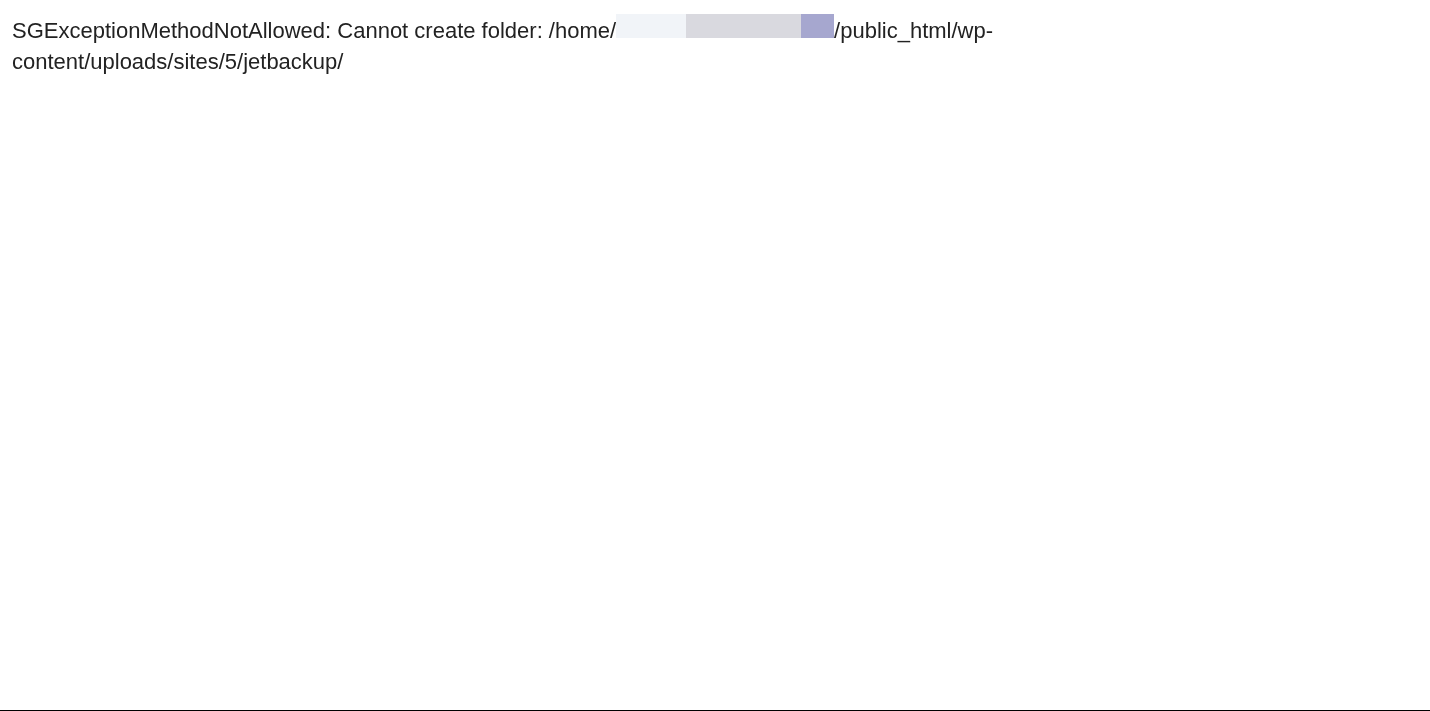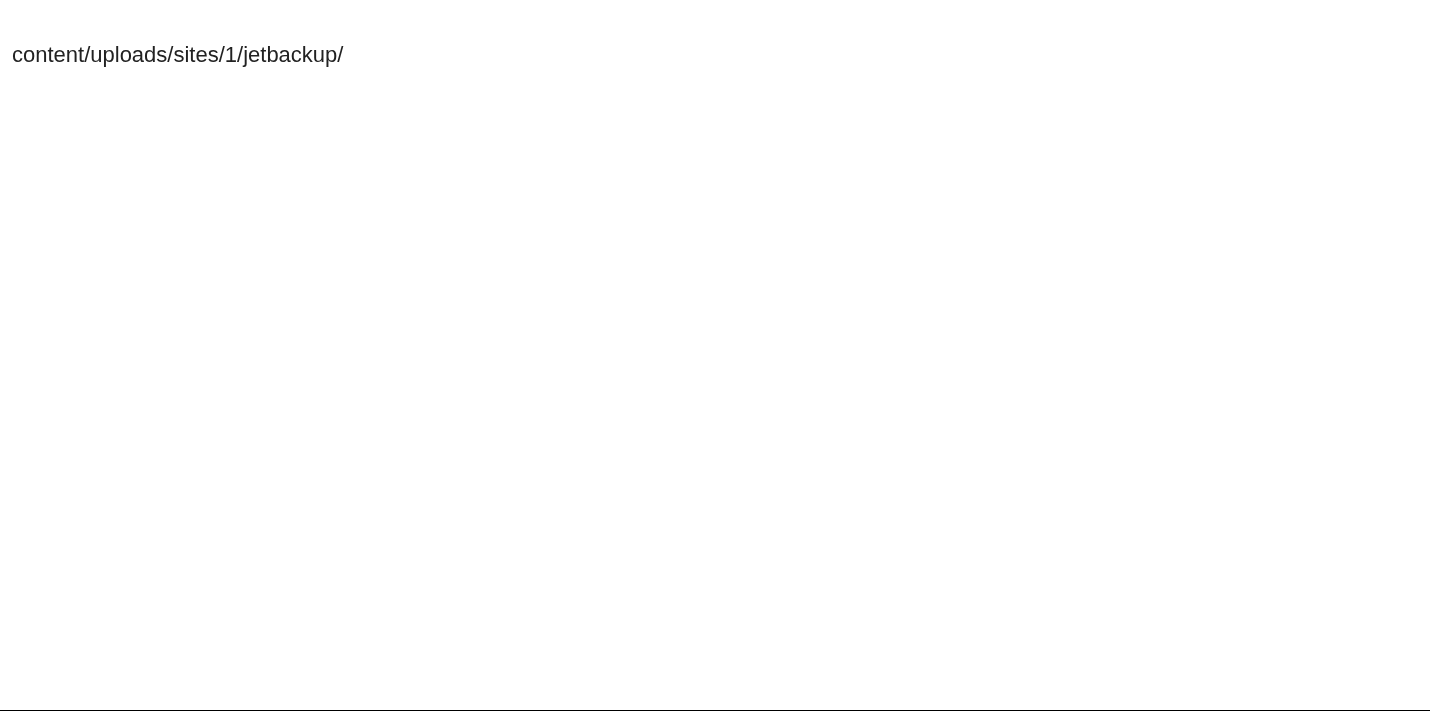--- a/index.html
+++ b/index.html
@@ -57,17 +57,20 @@
       bottom: 0;
       width: 1430px;
       height: 1px;
       background: #000;
     }
   </style>
 </head>
 <body>
 
 <div class="error-block">
+  <span class="error-line">
+    <span>SGExceptionMethodNotAllowed: Cannot create folder: /home/</span><span class="redact-wrap"><span class="redact-seg seg1"></span><span class="redact-seg seg2"></span><span class="redact-seg seg3"></span></span><span>/public_html/wp-</span>
+  </span>
   <br>
-  <span class="error-line">content/uploads/sites/1/jetbackup/</span>
+  <span class="error-line">content/uploads/sites/5/jetbackup/</span>
 </div>
 
 <div class="bottom-line"></div>
 
 </body></html>

